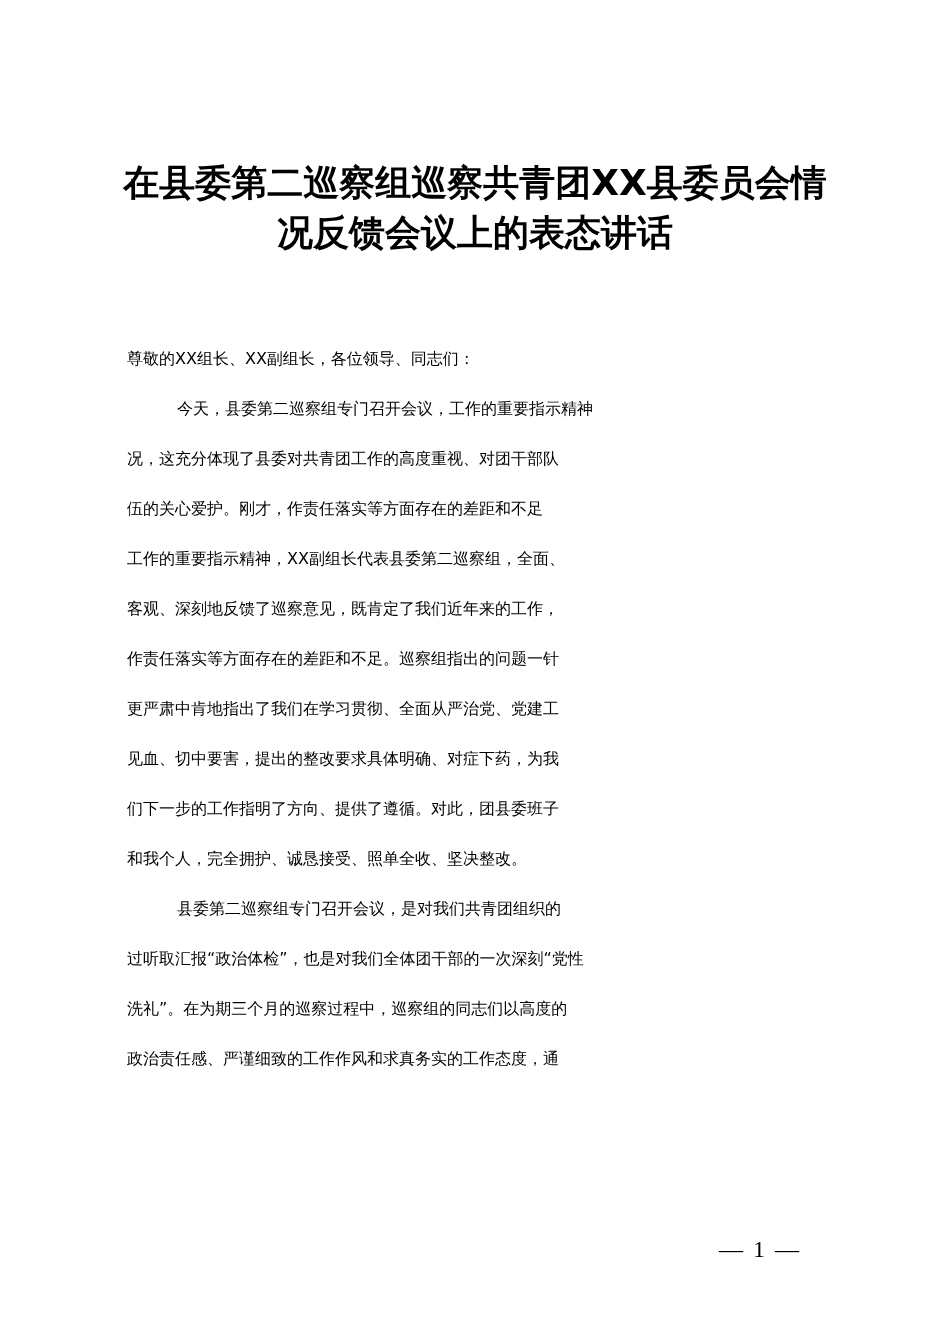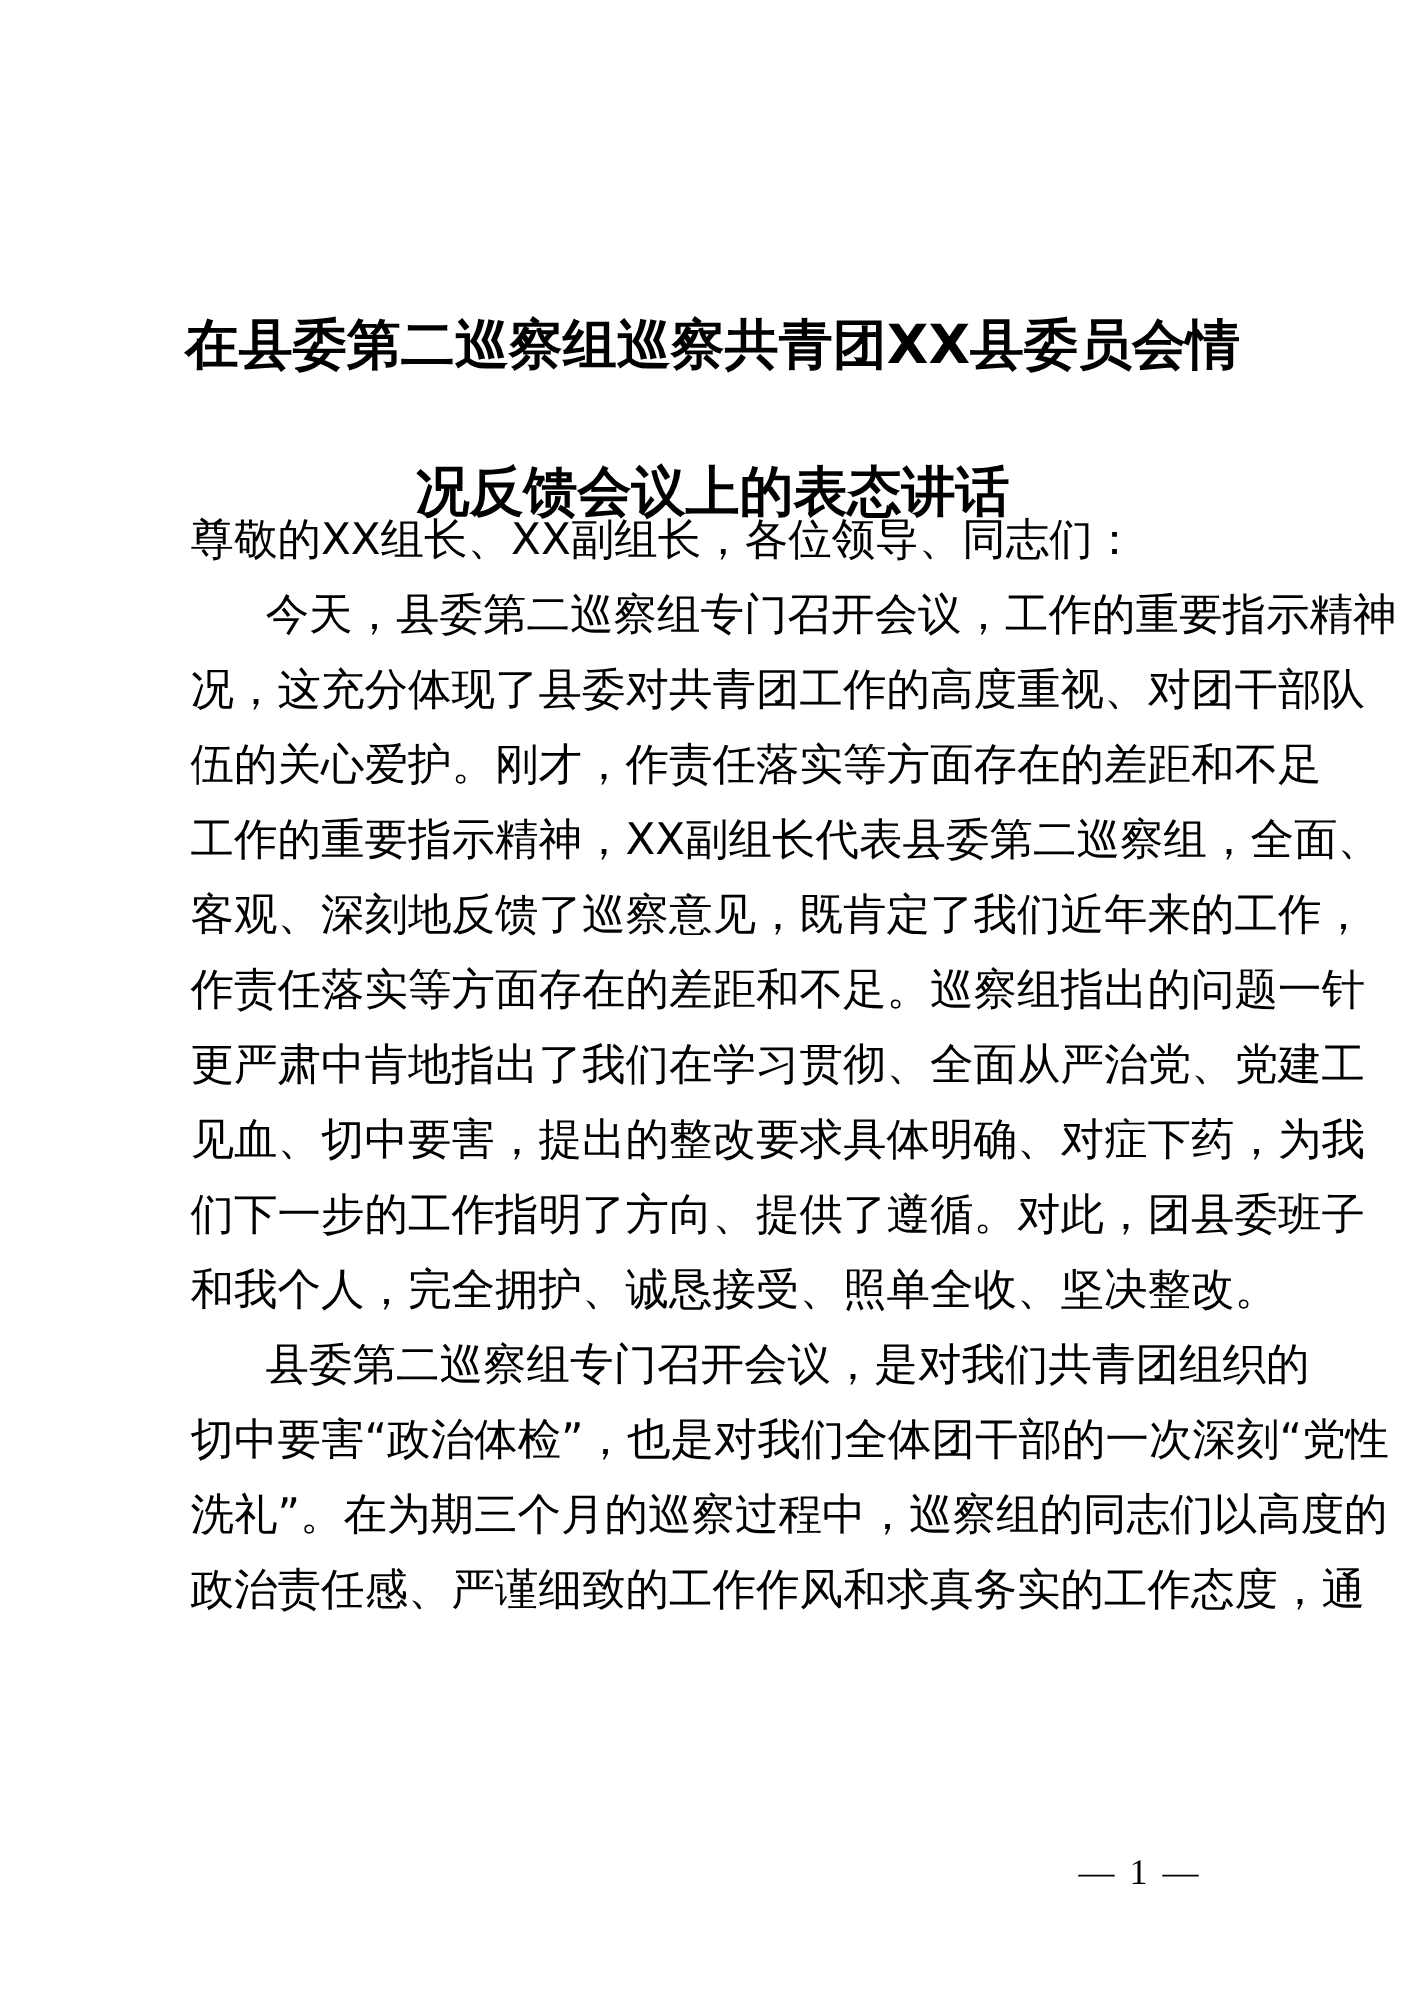--- a/index.html
+++ b/index.html
@@ -7,24 +7,24 @@
     .page {
       position: absolute; left: 0; top: 0; width: 950px; height: 1344px;
       background: #ffffff; color: #000000;
       font-family: "DejaVu Sans", "Liberation Sans", sans-serif;
     }
     .title {
       position: absolute; left: 100px; width: 750px; top: 158px;
       text-align: center; font-weight: bold; font-size: 36px; line-height: 50px;
       color: #000;
     }
-    .title-line { display: block; white-space: nowrap; margin-top: 48px; }
+    .title-line { display: block; white-space: nowrap; }
     .body {
       position: absolute; left: 127px; top: 334px; width: 710px;
-      font-size: 29px; line-height: 50px; color: #000;
+      font-size: 16px; line-height: 50px; color: #000;
     }
     .line { display: block; white-space: nowrap; height: 50px; }
     .indent { padding-left: 50px; }
     .page-number {
       position: absolute; left: 700px; top: 1236px; width: 120px;
       text-align: center; font-family: "Liberation Serif", "DejaVu Serif", serif;
       font-size: 24px; color: #000; letter-spacing: 2px;
     }
   </style>
 </head>
@@ -44,19 +44,19 @@
     <span class="line">伍的关心爱护。刚才，作责任落实等方面存在的差距和不足</span>
     <span class="line">工作的重要指示精神，XX副组长代表县委第二巡察组，全面、</span>
     <span class="line">客观、深刻地反馈了巡察意见，既肯定了我们近年来的工作，</span>
     <span class="line">作责任落实等方面存在的差距和不足。巡察组指出的问题一针</span>
     <span class="line">更严肃中肯地指出了我们在学习贯彻、全面从严治党、党建工</span>
     <span class="line">见血、切中要害，提出的整改要求具体明确、对症下药，为我</span>
     <span class="line">们下一步的工作指明了方向、提供了遵循。对此，团县委班子</span>
     <span class="line">和我个人，完全拥护、诚恳接受、照单全收、坚决整改。</span>
 
     <span class="line indent">县委第二巡察组专门召开会议，是对我们共青团组织的</span>
-    <span class="line">切中要害“政治体检”，也是对我们全体团干部的一次深刻“党性</span>
+    <span class="line">过听取汇报“政治体检”，也是对我们全体团干部的一次深刻“党性</span>
     <span class="line">洗礼”。在为期三个月的巡察过程中，巡察组的同志们以高度的</span>
     <span class="line">政治责任感、严谨细致的工作作风和求真务实的工作态度，通</span>
   </div>
 
   <div class="page-number">— 1 —</div>
 </div>
 
 </body></html>

